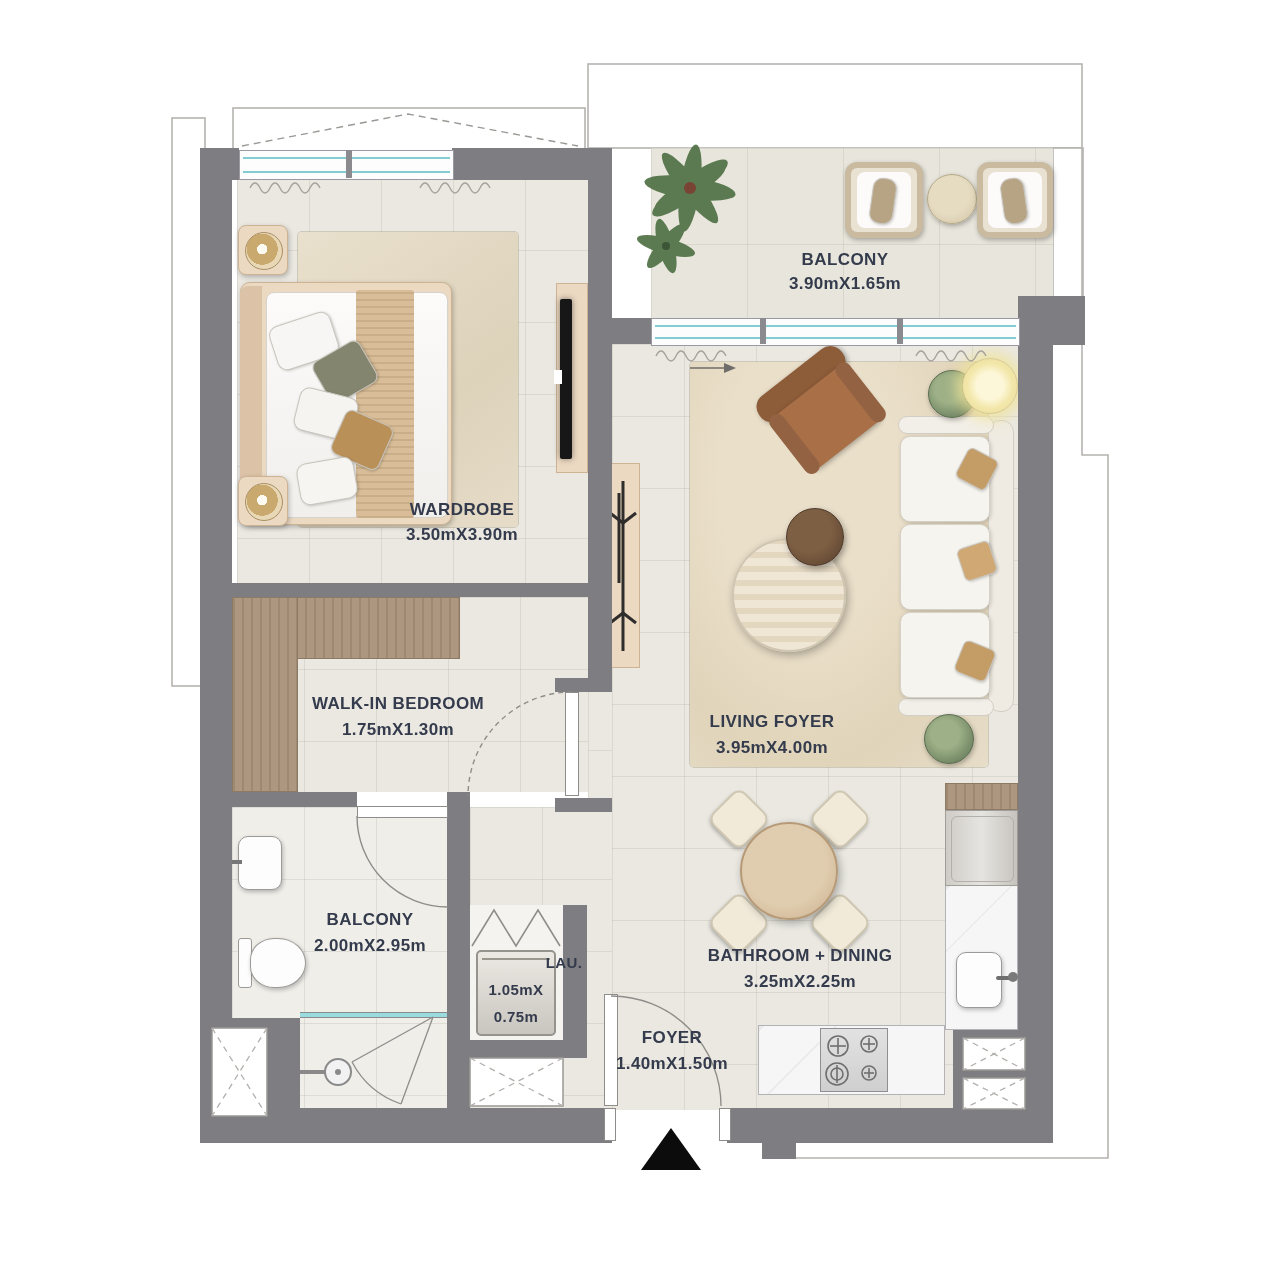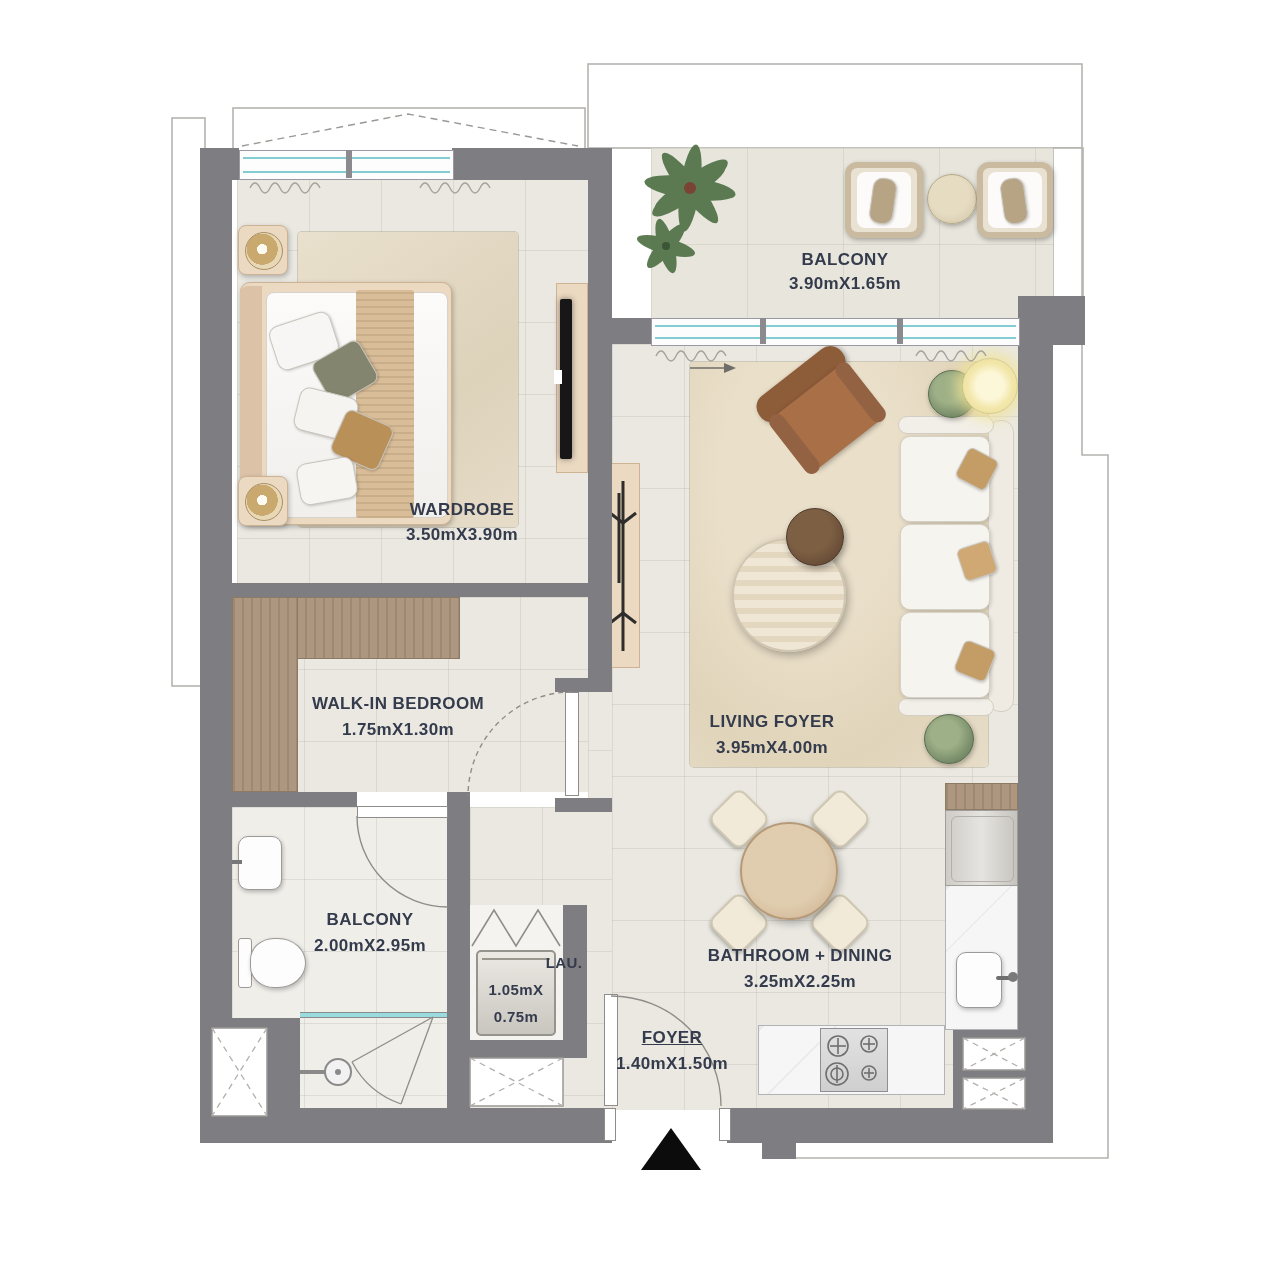--- a/index.html
+++ b/index.html
@@ -306,18 +306,18 @@
   <div class="label" style="left:370px;top:910px;">BALCONY</div>
   <div class="label" style="left:370px;top:936px;">2.00mX2.95m</div>
 
   <div class="label small" style="left:516px;top:954px;margin-left:48px;">LAU.</div>
   <div class="label small" style="left:516px;top:981px;">1.05mX</div>
   <div class="label small" style="left:516px;top:1008px;">0.75m</div>
 
   <div class="label" style="left:800px;top:946px;">BATHROOM + DINING</div>
   <div class="label" style="left:800px;top:972px;">3.25mX2.25m</div>
 
-  <div class="label" style="left:672px;top:1028px;text-decoration:underline;">FOYER</div>
+  <div class="label" style="left:672px;top:1028px;">FOYER</div>
   <div class="label" style="left:672px;top:1054px;">1.40mX1.50m</div>
 
   <div class="tri" style="left:641px;top:1128px;"></div>
 
 </div>
 
 </body></html>

